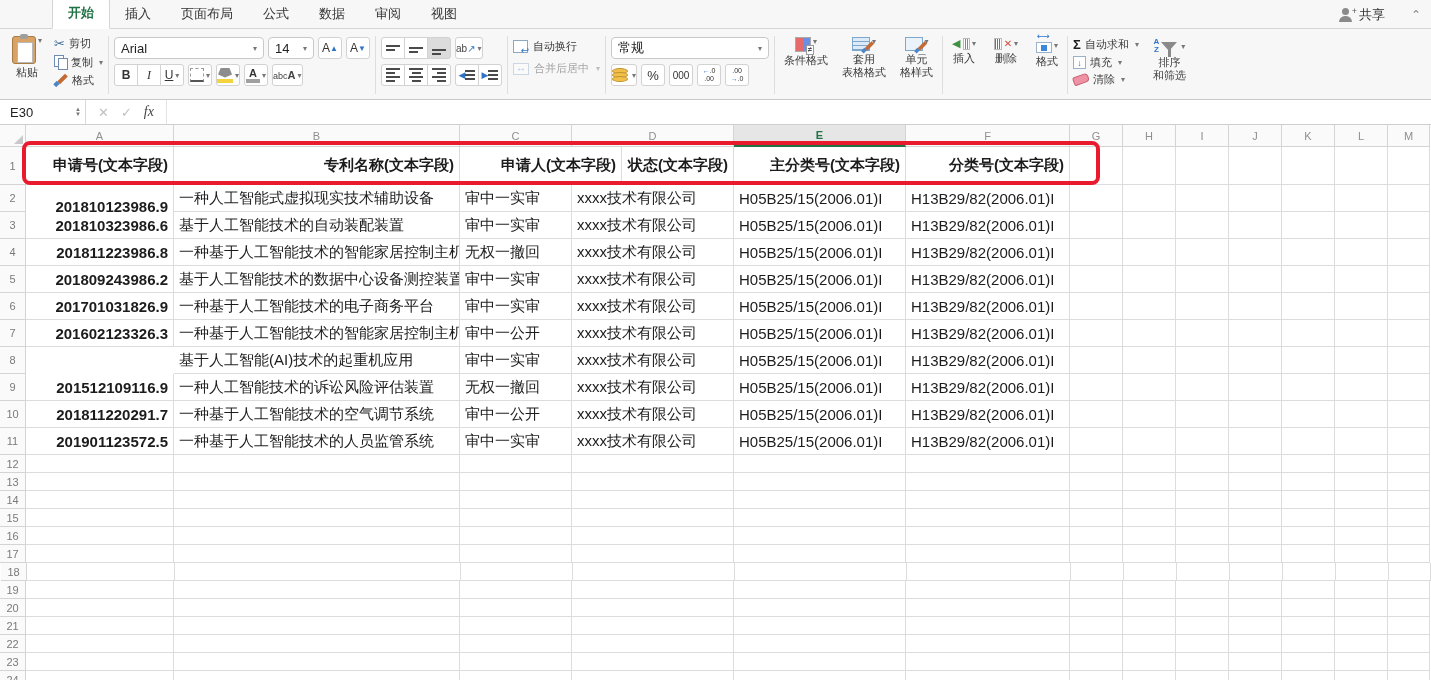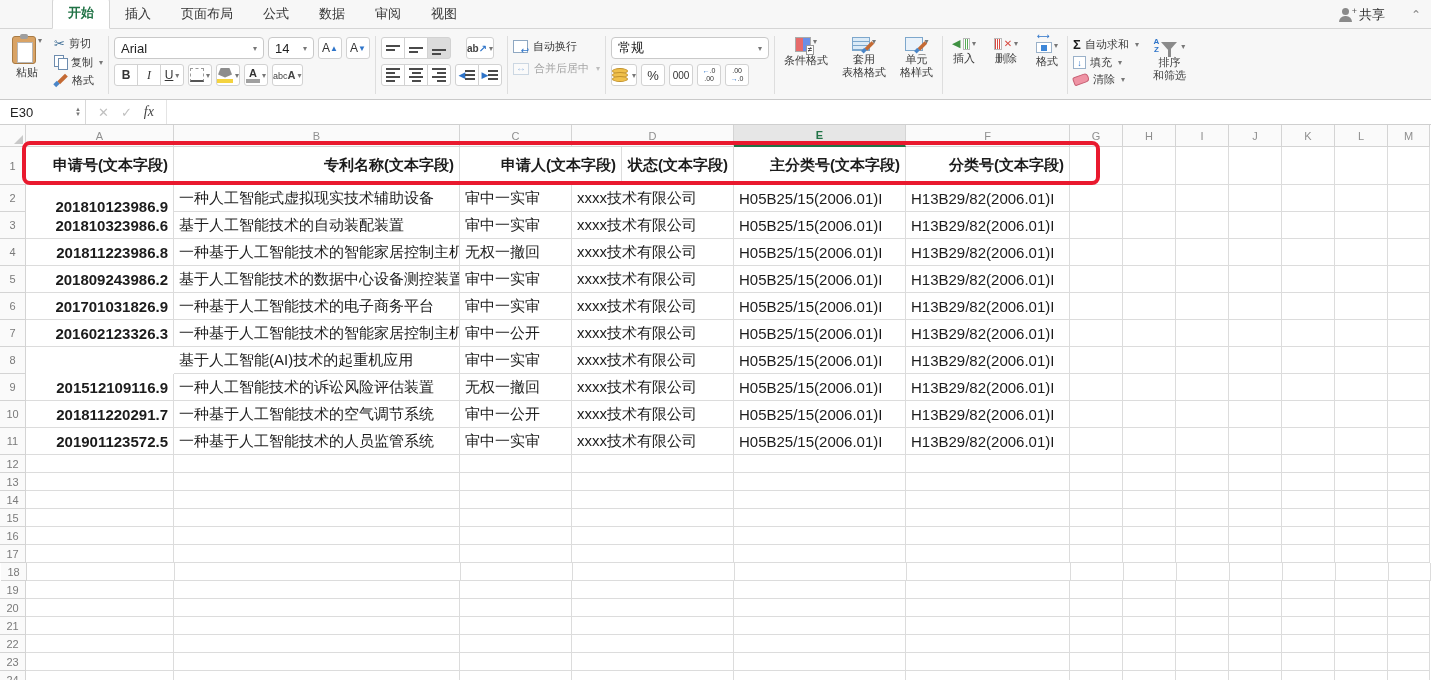--- a/index.html
+++ b/index.html
@@ -209,21 +209,21 @@
       <div class="btn">
         <span style="font-size:9px;color:#444;"><span>abc</span><b style="font-size:11px;">A</b></span>
           <span class="caret">▾</span>
       </div>
     </div>
   </div>
 
   <div class="rsep"></div>
 
   <div class="rgroup col" style="gap:5px;margin-top:4px;">
-    <div style="display:flex;gap:15px;font-weight:bold;">
+    <div style="display:flex;gap:4px;">
       <div class="seg">
         <div class="btn">
             <span class="lines" style="width:14px;">
               <i></i>
               <i style="width:9px;"></i>
             </span>
           </div>
         <div class="btn">
             <span class="lines" style="width:14px;margin-top:4px;">
               <i></i>

